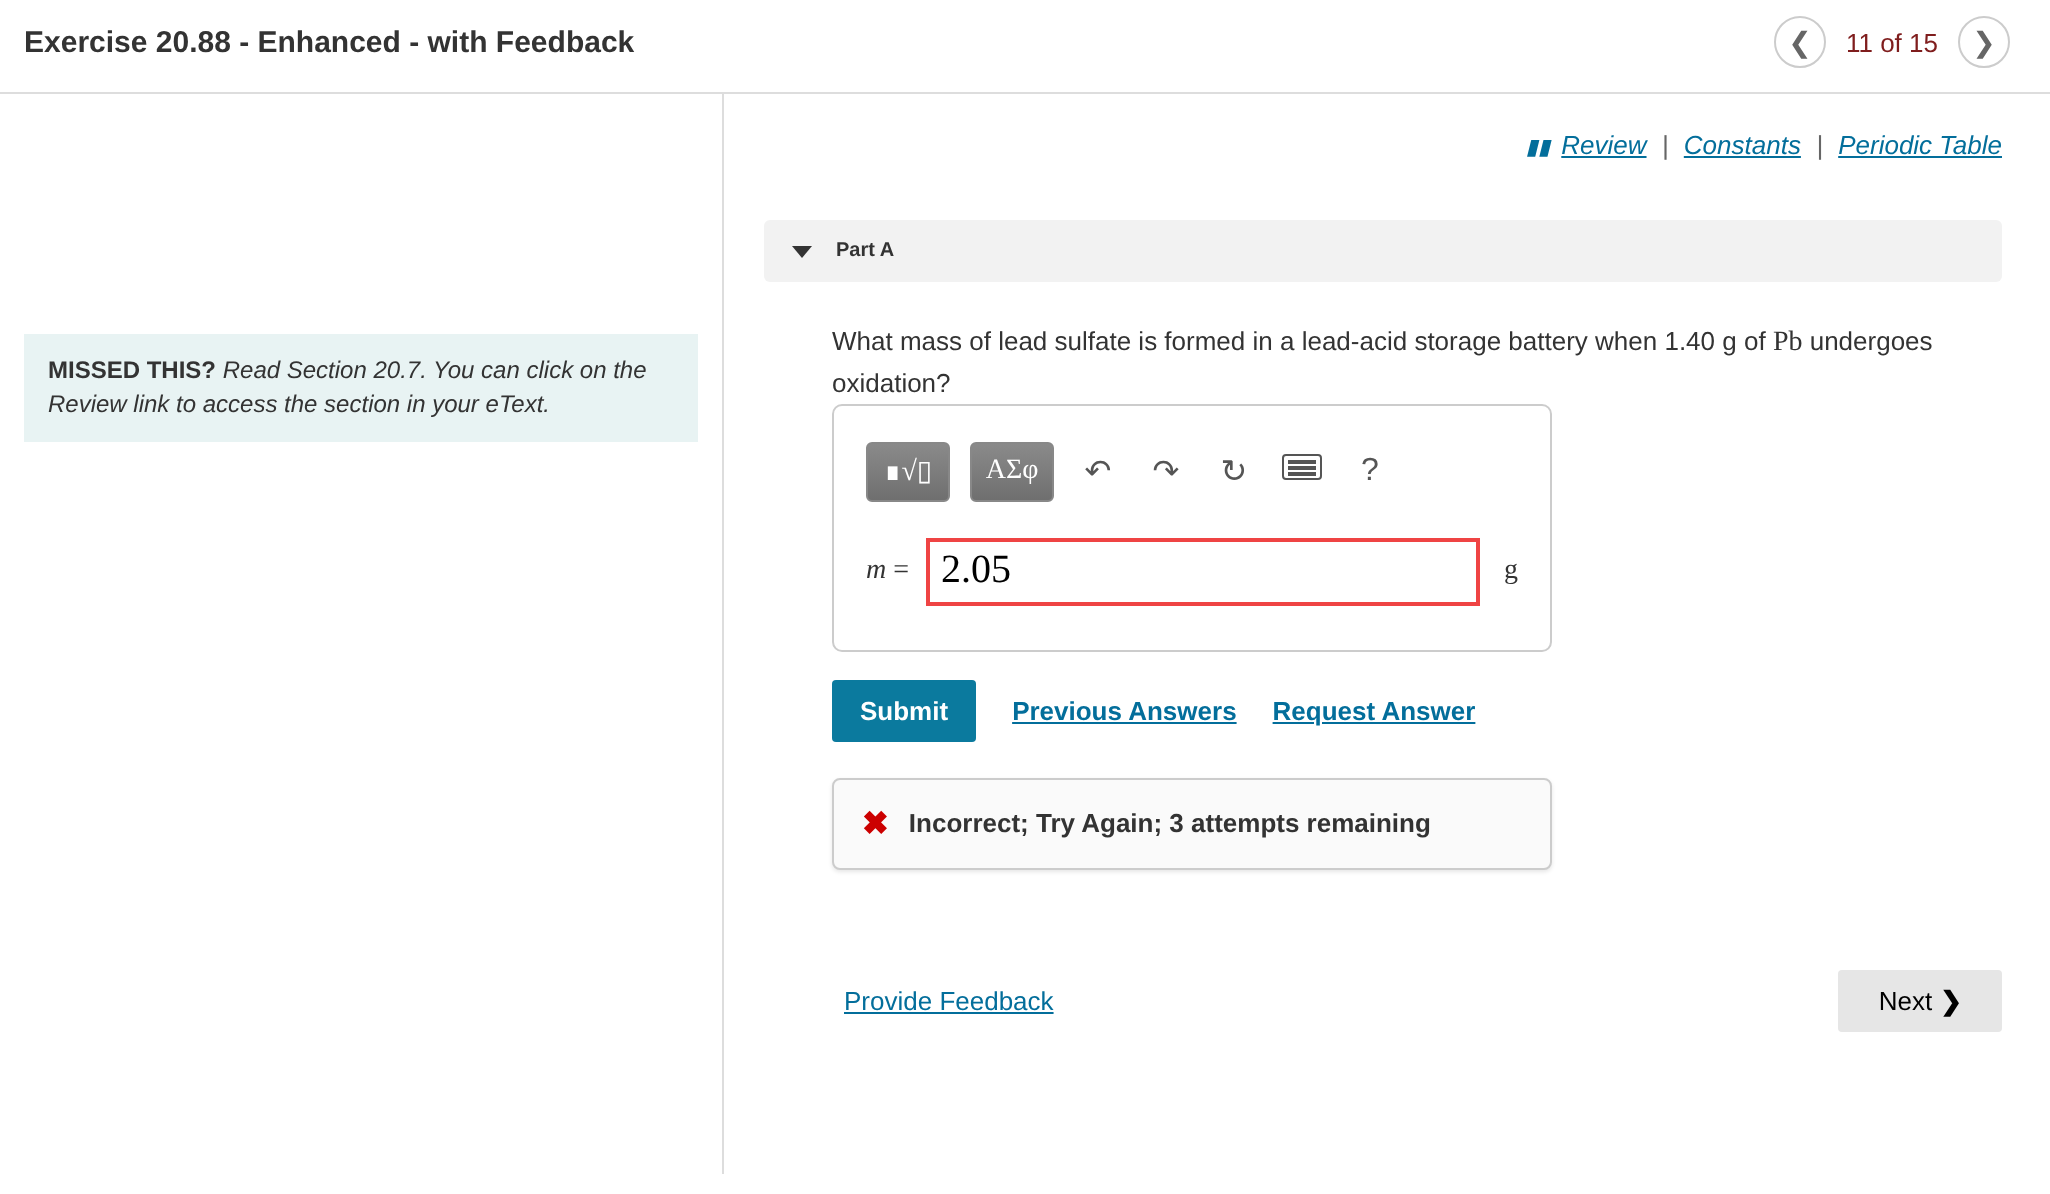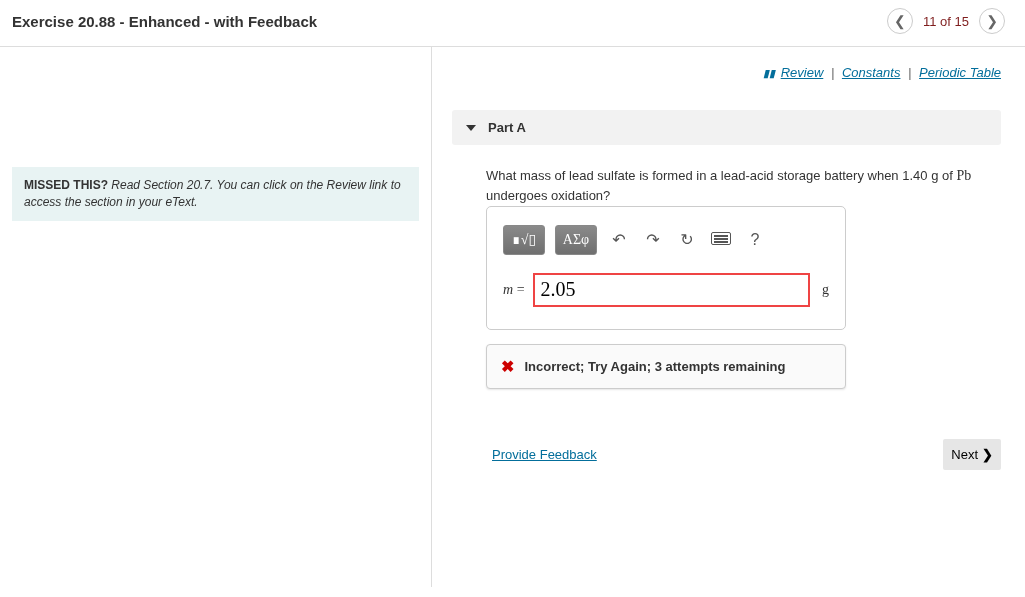--- a/index.html
+++ b/index.html
@@ -4,32 +4,32 @@
 <style>
   * { box-sizing: border-box; margin: 0; padding: 0; }
   body { font-family: "Helvetica Neue", Arial, sans-serif; font-size: 13px; color: #333; background: #fff; }
   .topbar { display: flex; justify-content: space-between; align-items: center; padding: 8px 20px 12px 12px; }
   .topbar h1 { font-size: 15px; font-weight: bold; color: #333; }
   .nav-area { display: flex; align-items: center; gap: 10px; }
   .nav-btn { width: 26px; height: 26px; border: 1px solid #ccc; border-radius: 50%; background: #fff; display: flex; align-items: center; justify-content: center; cursor: pointer; color: #666; font-size: 14px; }
   .nav-count { font-size: 13px; color: #7f1d1d; }
   .hr { border-top: 1px solid #ddd; }
   .layout { display: flex; min-height: 540px; }
-  .left-col { width: 432px; padding: 120px 12px 0 12px; border-right: 1px solid #ddd; }
+  .left-col { width: 362px; padding: 120px 12px 0 12px; border-right: 1px solid #ddd; }
   .hint-box { background: #e8f3f3; padding: 10px 12px; font-size: 12px; line-height: 1.4; }
   .hint-box b { font-weight: bold; font-style: normal; }
   .hint-box span.italic { font-style: italic; }
   .right-col { flex: 1; padding: 12px 24px 30px 20px; position: relative; }
   .top-links { text-align: right; font-size: 13px; margin: 6px 0 30px; font-style: italic; }
   .top-links a { color: #036e9b; text-decoration: underline; cursor: pointer; }
   .top-links .sep { color: #666; margin: 0 4px; }
   .book-icon { color: #036e9b; margin-right: 2px; font-size: 11px; }
   .part-header { background: #f2f2f2; border-radius: 3px; padding: 10px 14px; display: flex; align-items: center; gap: 12px; margin-bottom: 20px; }
   .caret-down { width: 0; height: 0; border-left: 5px solid transparent; border-right: 5px solid transparent; border-top: 6px solid #333; }
-  .part-title { font-weight: bold; font-size: 13px; }
+  .part-title { font-weight: bold; font-size: 10px; }
   .question-block { margin-left: 34px; }
   .question-text { font-size: 13px; line-height: 1.5; max-width: 580px; }
   .pb-elem { font-family: Georgia, 'Times New Roman', serif; font-size: 14px; }
   .answer-card { border: 1px solid #ccc; border-radius: 5px; padding: 18px 16px 22px; width: 360px; margin-bottom: 14px; }
   .toolbar { display: flex; align-items: center; gap: 10px; margin-bottom: 18px; }
   .tool-btn { width: 42px; height: 30px; border: 1px solid #888; border-radius: 3px; background: linear-gradient(#8a8a8a,#6f6f6f); color: #fff; display: flex; align-items: center; justify-content: center; font-size: 14px; font-family: 'Times New Roman', serif; cursor: pointer; }
   .tool-icon { width: 24px; text-align: center; color: #555; font-size: 16px; cursor: pointer; }
   .kbd-icon { border: 1px solid #555; width: 20px; height: 13px; border-radius: 2px; position: relative; display: inline-block; }
   .kbd-icon::after { content:""; position:absolute; top:2px; left:2px; right:2px; height:2px; background:#555; box-shadow: 0 3px 0 #555, 0 6px 0 #555; }
   .input-row { display: flex; align-items: center; gap: 8px; }
@@ -38,21 +38,21 @@
   .answer-input { flex: 1; height: 34px; border: 2px solid #ef4444; font-family: Georgia, 'Times New Roman', serif; font-size: 20px; padding: 2px 6px; outline: none; }
   .unit { font-family: Georgia, 'Times New Roman', serif; font-size: 14px; margin-left: 4px; }
   .action-row { display: flex; align-items: center; gap: 18px; margin-bottom: 18px; }
   .submit-btn { background: #0b7a9e; color: #fff; border: none; padding: 8px 14px; font-size: 13px; font-weight: bold; cursor: pointer; border-radius: 2px; }
   .link-btn { color: #036e9b; text-decoration: underline; font-size: 13px; font-weight: bold; cursor: pointer; }
   .feedback-box { border: 1px solid #ccc; border-radius: 4px; background: #fafafa; padding: 12px 14px; display: flex; align-items: center; gap: 10px; width: 360px; box-shadow: 0 1px 2px rgba(0,0,0,0.1); }
   .x-icon { color: #cc0000; font-size: 16px; font-weight: bold; }
   .feedback-text { font-weight: bold; font-size: 13px; }
   .bottom-row { display: flex; justify-content: space-between; align-items: center; margin-top: 50px; }
   .provide-link { color: #036e9b; text-decoration: underline; font-size: 13px; cursor: pointer; margin-left: 40px; }
-  .next-btn { background: #e6e6e6; border: none; padding: 8px 8px; font-size: 13px; cursor: pointer; display: flex; align-items: center; gap: 4px; border-radius: 2px; }
+  .next-btn { background: #e6e6e6; border: none; padding: 8px 20px; font-size: 13px; cursor: pointer; display: flex; align-items: center; gap: 4px; border-radius: 2px; }
   .next-btn .chev { font-weight: bold; }
 </style>
 </head>
 <body>
 
 <div class="topbar">
   <h1>Exercise 20.88 - Enhanced - with Feedback</h1>
   <div class="nav-area">
     <button class="nav-btn">
       <span>❮</span>
@@ -102,20 +102,25 @@
           <span class="tool-icon"><span class="kbd-icon"></span></span>
           <span class="tool-icon">?</span>
         </div>
         <div class="input-row">
           <span class="m-eq"><span>m</span><span class="eq"> = </span></span>
           <input class="answer-input" type="text" value="2.05" style="">
           <span class="unit">g</span>
         </div>
       </div>
 
+      <div class="action-row">
+        <button class="submit-btn">Submit</button>
+        <a class="link-btn">Previous Answers</a>
+        <a class="link-btn">Request Answer</a>
+      </div>
 
       <div class="feedback-box">
         <span class="x-icon">✖</span>
         <span class="feedback-text">Incorrect; Try Again; 3 attempts remaining</span>
       </div>
     </div>
 
     <div class="bottom-row">
       <a class="provide-link">Provide Feedback</a>
       <button class="next-btn">

